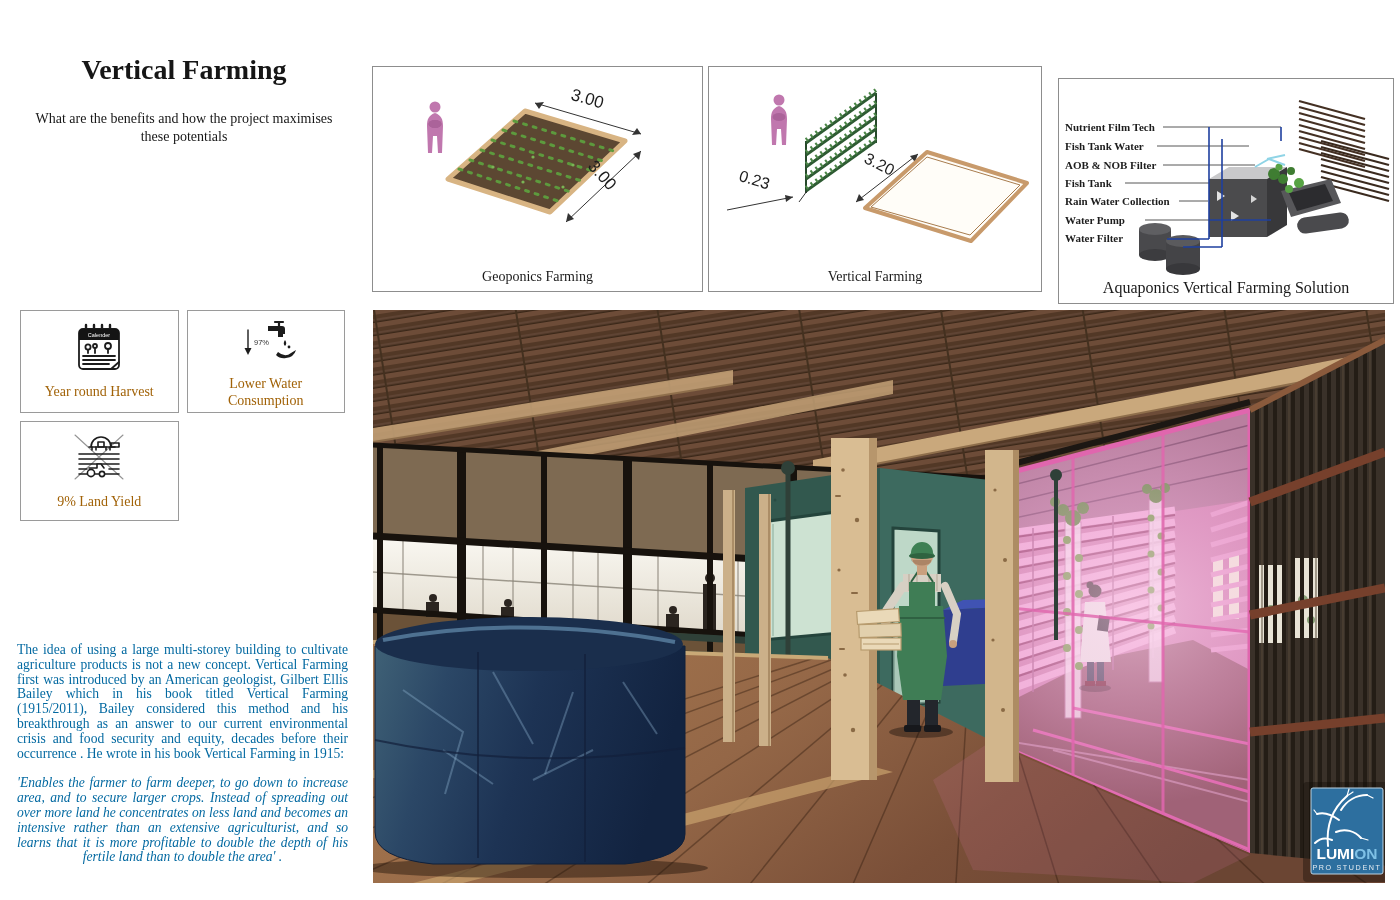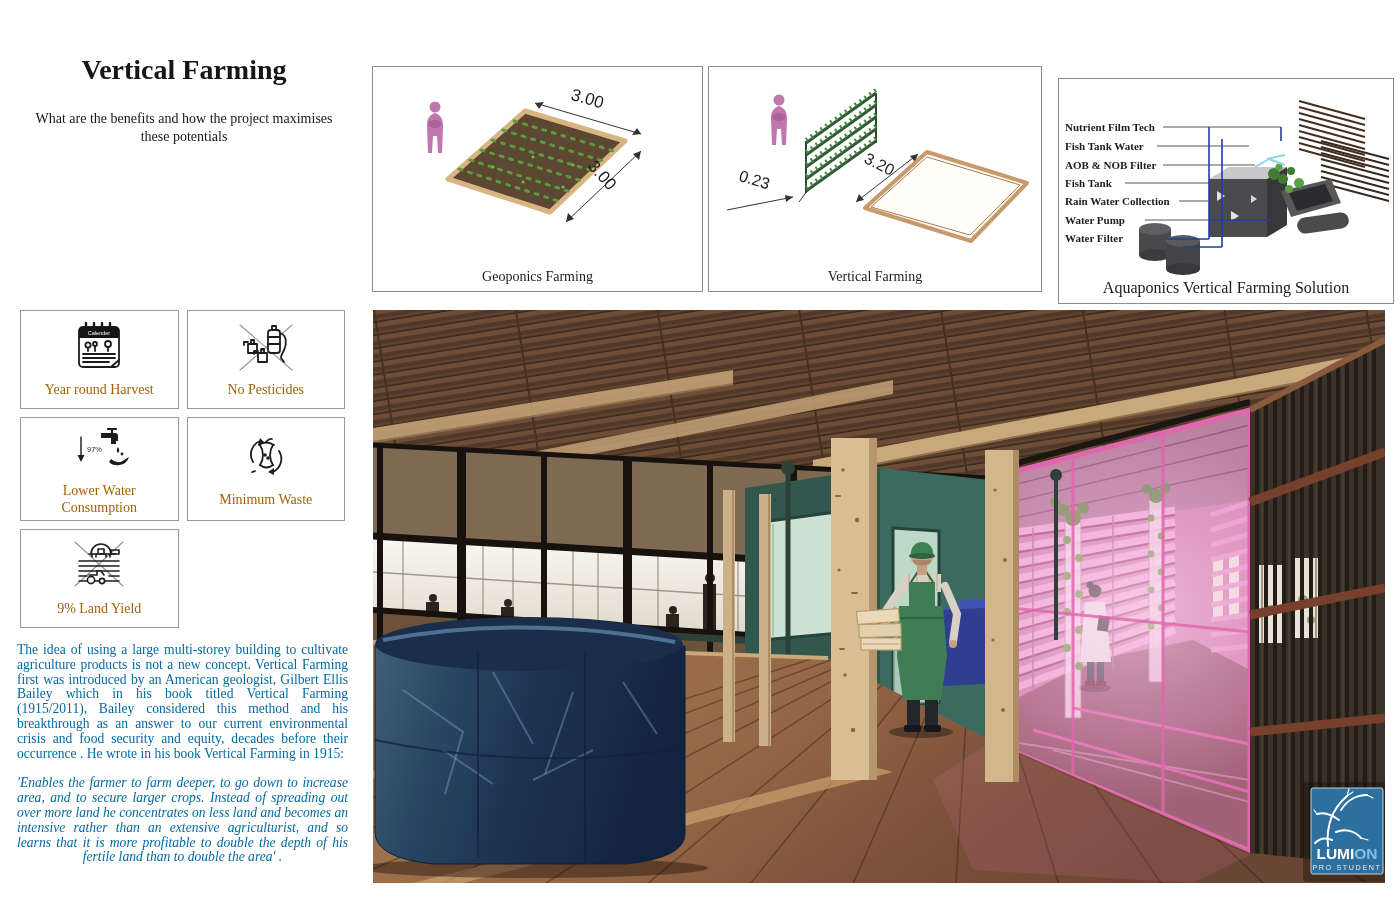--- a/index.html
+++ b/index.html
@@ -221,64 +221,31 @@
           <circle cx="34" cy="24" r="2"></circle>
           <circle cx="47" cy="24" r="3"></circle>
         <path d="M27 28v3 M34 26v5 M47 27v4"></path>
         <path d="M22 34h32 M22 38h32 M22 42h26"></path>
         <path d="M58 40 l-8 7"></path>
       </svg>
       <div class="lbl">Year round Harvest</div>
     </div>
     <div class="card">
       <svg width="76" height="56" viewBox="0 0 76 56" fill="none" stroke="#1c1c1c" stroke-width="1.8" stroke-linecap="round" stroke-linejoin="round">
-        <path d="M12 5 L64 50 M64 5 L12 50" stroke="#949494" stroke-width="1.1"></path>
-        <rect x="40" y="10" width="12" height="23" rx="3" fill="#fff"></rect>
-        <path d="M40 17h12 M40 24h12"></path>
-          <rect x="44" y="6" width="4" height="4"></rect>
-        <path d="M52 13 c7 2 7 11 4 17 c-1.5 3 -3 5 -3 8 l3 4"></path>
-        <rect x="20" y="24" width="9" height="9" fill="#fff"></rect>
-          <rect x="23" y="20" width="3" height="4"></rect>
-          <path d="M20 22 h-4 v3"></path>
-        <rect x="30" y="33" width="9" height="9" fill="#fff"></rect>
-          <rect x="33" y="29" width="3" height="4"></rect>
-          <path d="M30 31 h-4 v3"></path>
-      </svg>
-      <div class="lbl">No Pesticides</div>
-    </div>
-    <div class="card">
-      <svg width="76" height="56" viewBox="0 0 76 56" fill="none" stroke="#1c1c1c" stroke-width="1.8" stroke-linecap="round" stroke-linejoin="round">
         <line x1="20" y1="16" x2="20" y2="37" stroke-width="1.4"></line>
           <polygon points="16.5,34 20,41 23.5,34" fill="#1c1c1c" stroke="none"></polygon>
         <text x="26" y="31" font-size="7.5" fill="#333" stroke="none" font-family="Liberation Sans, sans-serif">97%</text>
         <path d="M47 8 h8 M51 8 v4" stroke-width="2.2"></path>
         <path d="M40 12 h14 a3 3 0 0 1 3 3 v5 h-7 v-3 h-10 z" fill="#1c1c1c" stroke="none"></path>
         <rect x="50" y="19" width="5" height="4" fill="#1c1c1c" stroke="none"></rect>
         <path d="M57 26 q2.5 3.5 0 6 q-2.5 -2.5 0 -6" fill="#1c1c1c" stroke="none"></path>
         <circle cx="61" cy="33" r="1.4" fill="#1c1c1c" stroke="none"></circle>
         <path d="M50 38 q7 6 13 1 l5 -3 q-2 7 -10 8 q-6 1 -10 -3 z" fill="#1c1c1c" stroke="none"></path>
       </svg>
       <div class="lbl">Lower Water Consumption</div>
-    </div>
-    <div class="card">
-      <svg width="76" height="56" viewBox="0 0 76 56" fill="none" stroke="#1c1c1c" stroke-width="1.8" stroke-linecap="round" stroke-linejoin="round">
-        <path d="M38 12 q3 -4 6 -3"></path>
-        <path d="M31 15 q7 -5 15 0"></path>
-        <path d="M32 15 c4 6 4 14 0 20"></path>
-          <path d="M45 15 c-4 6 -4 14 0 20"></path>
-        <path d="M32 35 q6.5 5 13 0"></path>
-        <circle cx="37" cy="25" r="0.9" fill="#1c1c1c"></circle>
-          <circle cx="40" cy="28" r="0.9" fill="#1c1c1c"></circle>
-        <path d="M25 32 a14.5 14.5 0 0 1 7 -21"></path>
-          <polygon points="32,8 37,13 30,15" fill="#1c1c1c" stroke="none"></polygon>
-        <path d="M51 21 a14.5 14.5 0 0 1 -6 21"></path>
-          <polygon points="46,45 40,42 46,38" fill="#1c1c1c" stroke="none"></polygon>
-        <path d="M27 41 l-5 2" stroke-dasharray="3 3"></path>
-      </svg>
-      <div class="lbl">Minimum Waste</div>
     </div>
     <div class="card">
       <svg width="76" height="56" viewBox="0 0 76 56" fill="none" stroke="#1c1c1c" stroke-width="1.6" stroke-linecap="round" stroke-linejoin="round">
         <path d="M14 3 L62 47 M62 3 L14 47" stroke="#949494" stroke-width="1.1"></path>
         <path d="M30 15 a10 10 0 0 1 20 0" fill="#fff"></path>
         <rect x="37" y="10" width="6" height="5"></rect>
           <path d="M28 15 h26"></path>
           <rect x="50" y="11" width="8" height="4"></rect>
         <path d="M31 15v3 M35 15v3 M45 15v3 M49 15v3"></path>
         <path d="M18 22h40 M18 27h40 M18 32h40 M18 37h8 M48 37h10 M18 42h40"></path>

